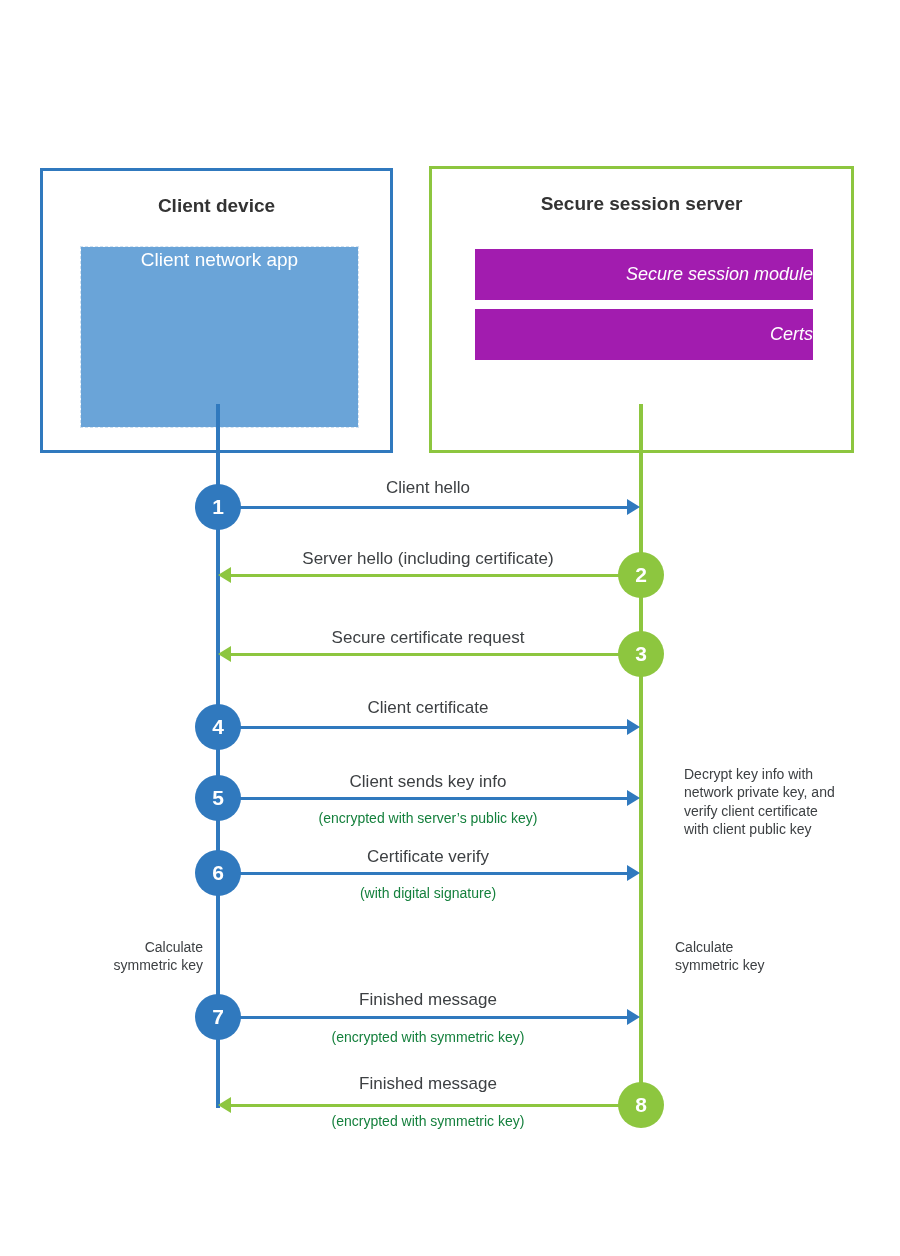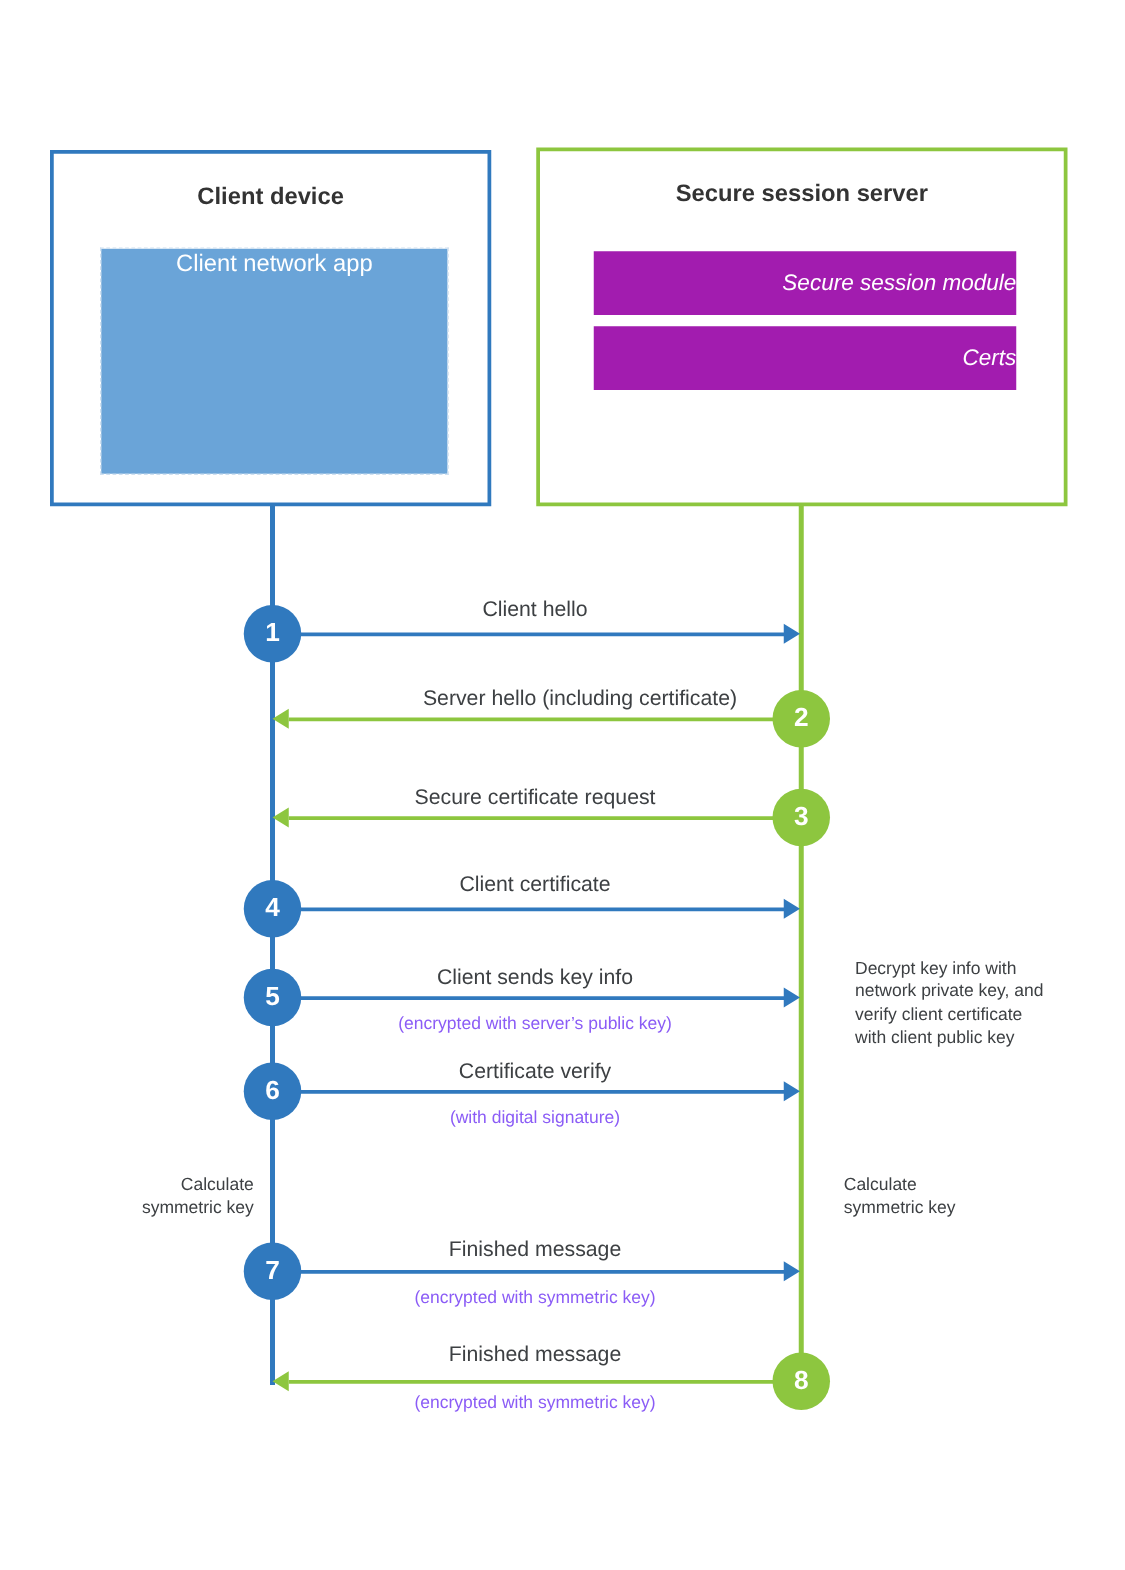--- a/index.html
+++ b/index.html
@@ -31,20 +31,21 @@
     color: #58595b;
     letter-spacing: 0.1px;
     white-space: nowrap;
   }
 
   
   .party-box {
     position: absolute;
     background: #ffffff;
     box-sizing: border-box;
+    margin-top: 48px;
   }
   .party-box.client {
     left: 40px;
     top: 120px;
     width: 353px;
     height: 285px;
     border: 3px solid #3079be;
   }
   .party-box.server {
     left: 429px;
@@ -134,21 +135,21 @@
     text-align: center;
     font-size: 17px;
     color: #3d4043;
     white-space: nowrap;
     transform: translateX(-50%);
   }
   .msg-sublabel {
     position: absolute;
     text-align: center;
     font-size: 14px;
-    color: #8b5cf6;
+    color: #15803d;
     white-space: nowrap;
     transform: translateX(-50%);
   }
 
   
   .step-circle {
     position: absolute;
     width: 46px;
     height: 46px;
     border-radius: 50%;
@@ -201,21 +202,21 @@
   <div class="lifeline client-life"></div>
   <div class="lifeline server-life"></div>
 
   <div class="msg-label" style="left:428px; top:478px;">Client hello</div>
   <div class="msg-line blue" style="left:218px; top:506px; width:410px;"></div>
   <div class="arrowhead right blue" style="left:627px; top:499px;"></div>
   <div class="step-circle blue" style="left:218px; top:507px;">
     <span>1</span>
   </div>
 
-  <div class="msg-label" style="left:428px; top:549px;margin-left:36px;">Server hello (including certificate)</div>
+  <div class="msg-label" style="left:428px; top:549px;">Server hello (including certificate)</div>
   <div class="msg-line green" style="left:231px; top:574px; width:410px;"></div>
   <div class="arrowhead left green" style="left:218px; top:567px;"></div>
   <div class="step-circle green" style="left:641px; top:575px;">
     <span>2</span>
   </div>
 
   <div class="msg-label" style="left:428px; top:628px;">Secure certificate request</div>
   <div class="msg-line green" style="left:231px; top:653px; width:410px;"></div>
   <div class="arrowhead left green" style="left:218px; top:646px;"></div>
   <div class="step-circle green" style="left:641px; top:654px;">

